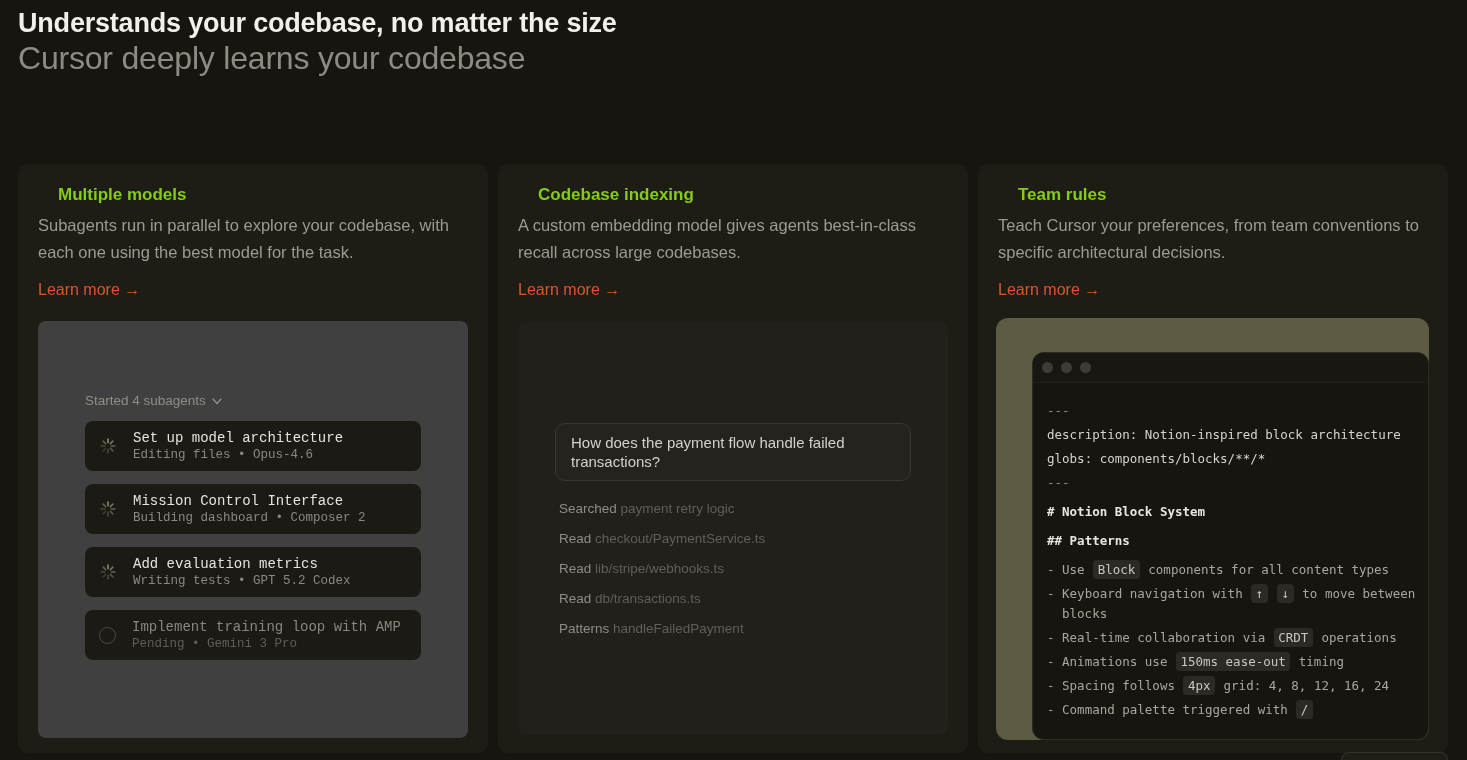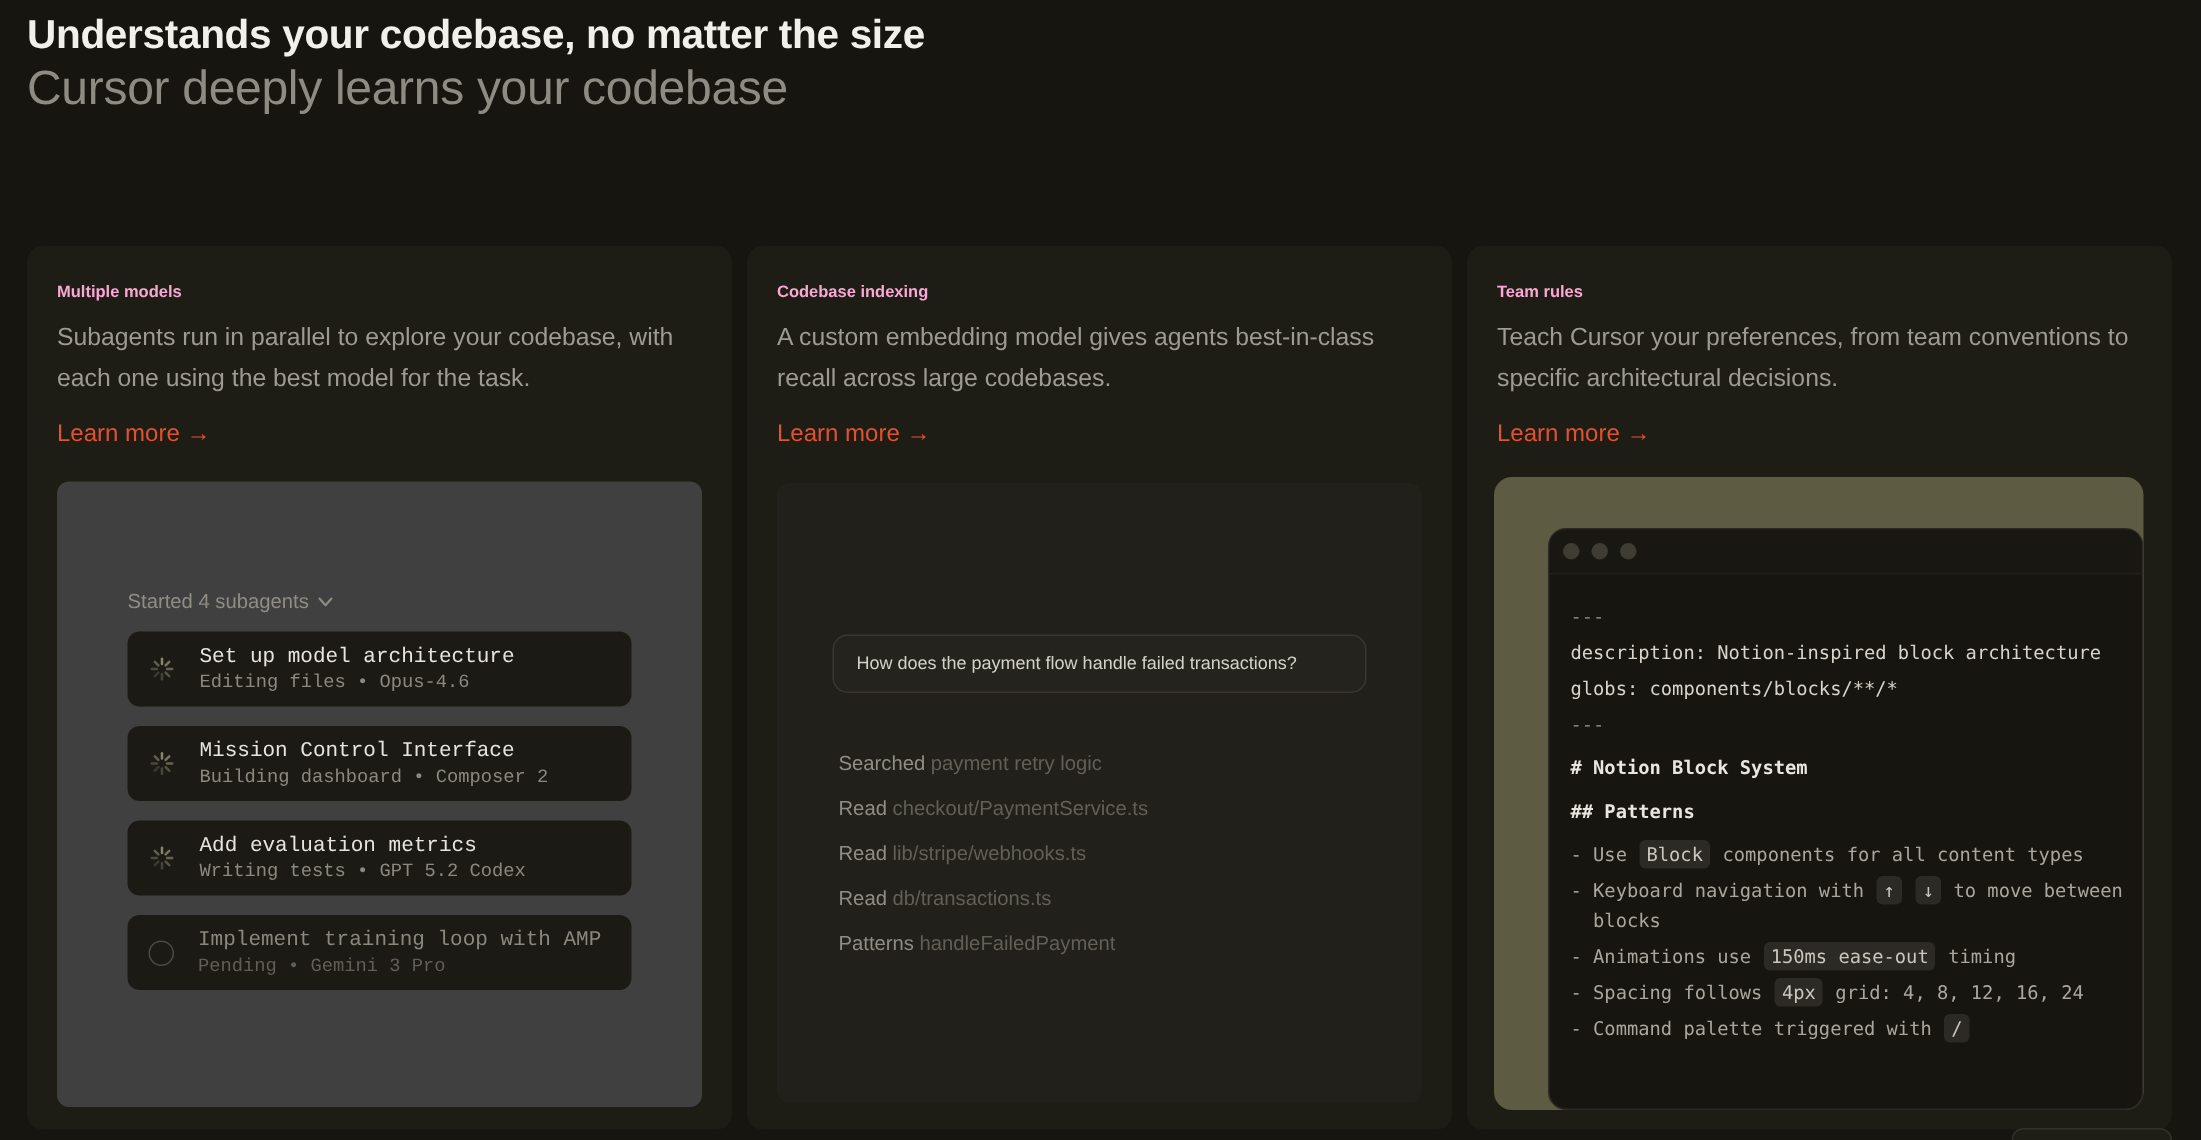--- a/index.html
+++ b/index.html
@@ -10,37 +10,37 @@
     -webkit-font-smoothing:antialiased;
   }
   
   .page-header{position:absolute;left:18px;top:6px;}
   .page-title{font-size:27px;line-height:35px;font-weight:600;color:#f1f0ea;letter-spacing:-0.2px;}
   .page-subtitle{font-size:32px;line-height:35px;font-weight:400;color:#8e8c82;letter-spacing:-0.2px;}
   
   .cards{position:absolute;left:18px;top:164px;display:flex;gap:10px;}
   .card{width:470px;height:589px;background:#1d1c15;border-radius:10px;position:relative;box-sizing:border-box;}
   .card-inner{padding:21px 20px 0 20px;}
-  .card-title{font-size:11px;font-weight:600;color:#f9a8d4;line-height:20px;}
+  .card-title{font-size:17px;font-weight:600;color:#84cc16;line-height:20px;margin-left:20px;}
   .card-desc{margin-top:7px;font-size:16.5px;line-height:27px;color:#9d9b91;width:430px;}
   .card-link{display:inline-block;margin-top:15px;font-size:16px;color:#e0532f;text-decoration:none;}
   
   .panel-agents{position:absolute;left:20px;top:157px;width:430px;height:417px;background:#404040;border-radius:8px;}
   .agents-header{position:absolute;left:47px;top:72px;font-size:13.5px;color:#8f8d84;display:flex;align-items:center;gap:6px;}
   .agent-list{position:absolute;left:47px;top:100px;right:47px;display:flex;flex-direction:column;gap:13px;}
   .agent-row{height:50px;background:#1b1a14;border-radius:8px;display:flex;align-items:center;padding-left:13px;gap:15px;box-sizing:border-box;font-family:Liberation Mono, monospace;}
   .agent-texts{display:flex;flex-direction:column;gap:2px;}
   .agent-title{font-size:14px;color:#e6e4dc;line-height:16px;}
   .agent-status{font-size:12.5px;color:#8b897f;line-height:14px;}
   .agent-row.pending .agent-title{color:#8a887d;}
   .agent-row.pending .agent-status{color:#605e55;}
   .pending-circle{width:15px;height:15px;border:1.5px solid #4c4a41;border-radius:50%;display:inline-block;margin:1px;}
   
   .panel-index{position:absolute;left:20px;top:158px;width:430px;height:413px;background:#21201a;border-radius:8px;}
-  .query-bubble{position:absolute;left:37px;top:101px;width:356px;box-sizing:border-box;background:#24231d;border:1px solid #39372f;border-radius:10px;padding:9px 15px;font-size:12px;line-height:19px;color:#d3d2c9;}
+  .query-bubble{position:absolute;left:37px;top:101px;width:356px;box-sizing:border-box;background:#24231d;border:1px solid #39372f;border-radius:10px;padding:9px 15px;font-size:15px;line-height:19px;color:#d3d2c9;}
   .action-list{position:absolute;left:41px;top:179px;}
   .action-line{font-size:13.5px;line-height:16px;margin-bottom:14px;}
   .action-verb{color:#8f8d84;}
   .action-obj{color:#615f56;}
   
   .olive-backdrop{position:absolute;left:18px;top:154px;width:433px;height:422px;background:#5e5b43;border-radius:12px;}
   .editor-window{position:absolute;left:54px;top:188px;width:397px;height:388px;box-sizing:border-box;background:#17150f;border:1px solid rgba(240,235,215,0.10);border-radius:12px;overflow:hidden;}
   .editor-titlebar{height:29px;background:#191711;border-bottom:1px solid rgba(255,255,255,0.04);display:flex;align-items:center;padding-left:9px;gap:8px;}
   .window-dot{width:11px;height:11px;border-radius:50%;background:#3e3c33;}
   .editor-body{padding:18px 12px 0 14px;font-family:"DejaVu Sans Mono",monospace;font-size:12.5px;}
@@ -175,20 +175,21 @@
         </div>
       <div class="editor-body" id="code-lines">
           <div class="code-line dim"><span>---</span></div>
           <div class="code-line yaml"><span>description: Notion-inspired block architecture</span></div>
           <div class="code-line yaml"><span>globs: components/blocks/**/*</span></div>
           <div class="code-line dim"><span>---</span></div>
           <div class="code-line heading"><span># Notion Block System</span></div>
           <div class="code-line heading"><span>## Patterns</span></div>
           <div class="code-line list"><span>- Use </span><span class="code-chip">Block</span><span> components for all content types</span></div>
           <div class="code-line list"><span>- Keyboard navigation with </span><span class="code-chip">↑</span><span> </span><span class="code-chip">↓</span><span> to move between blocks</span></div>
+          <div class="code-line list"><span>- Real-time collaboration via </span><span class="code-chip">CRDT</span><span> operations</span></div>
           <div class="code-line list"><span>- Animations use </span><span class="code-chip">150ms ease-out</span><span> timing</span></div>
           <div class="code-line list"><span>- Spacing follows </span><span class="code-chip">4px</span><span> grid: 4, 8, 12, 16, 24</span></div>
           <div class="code-line list"><span>- Command palette triggered with </span><span class="code-chip">/</span></div>
         </div>
     </div>
   </div>
 
 </div>
 
 <div class="peek-window"></div>

